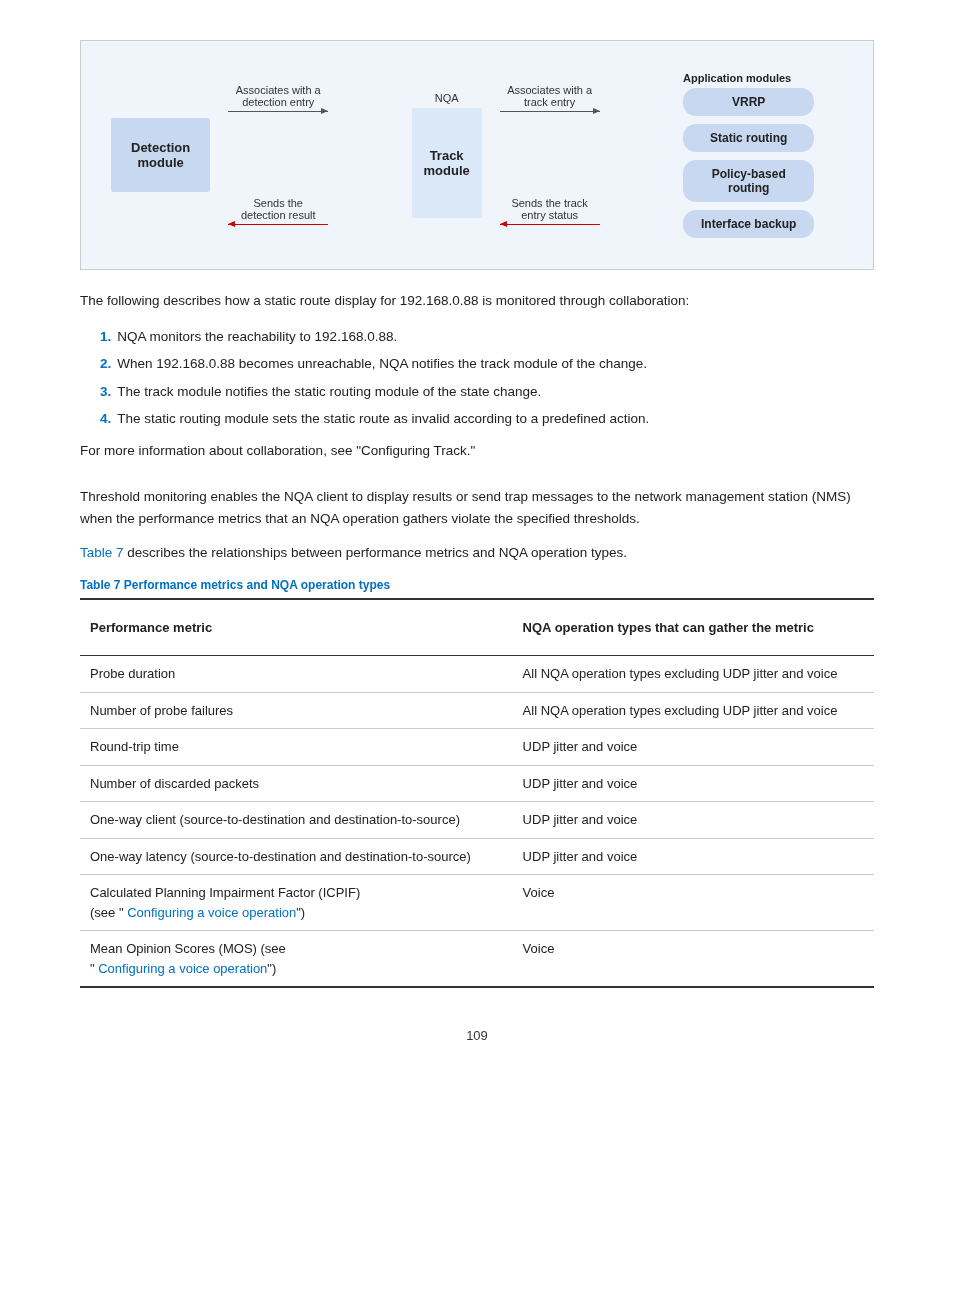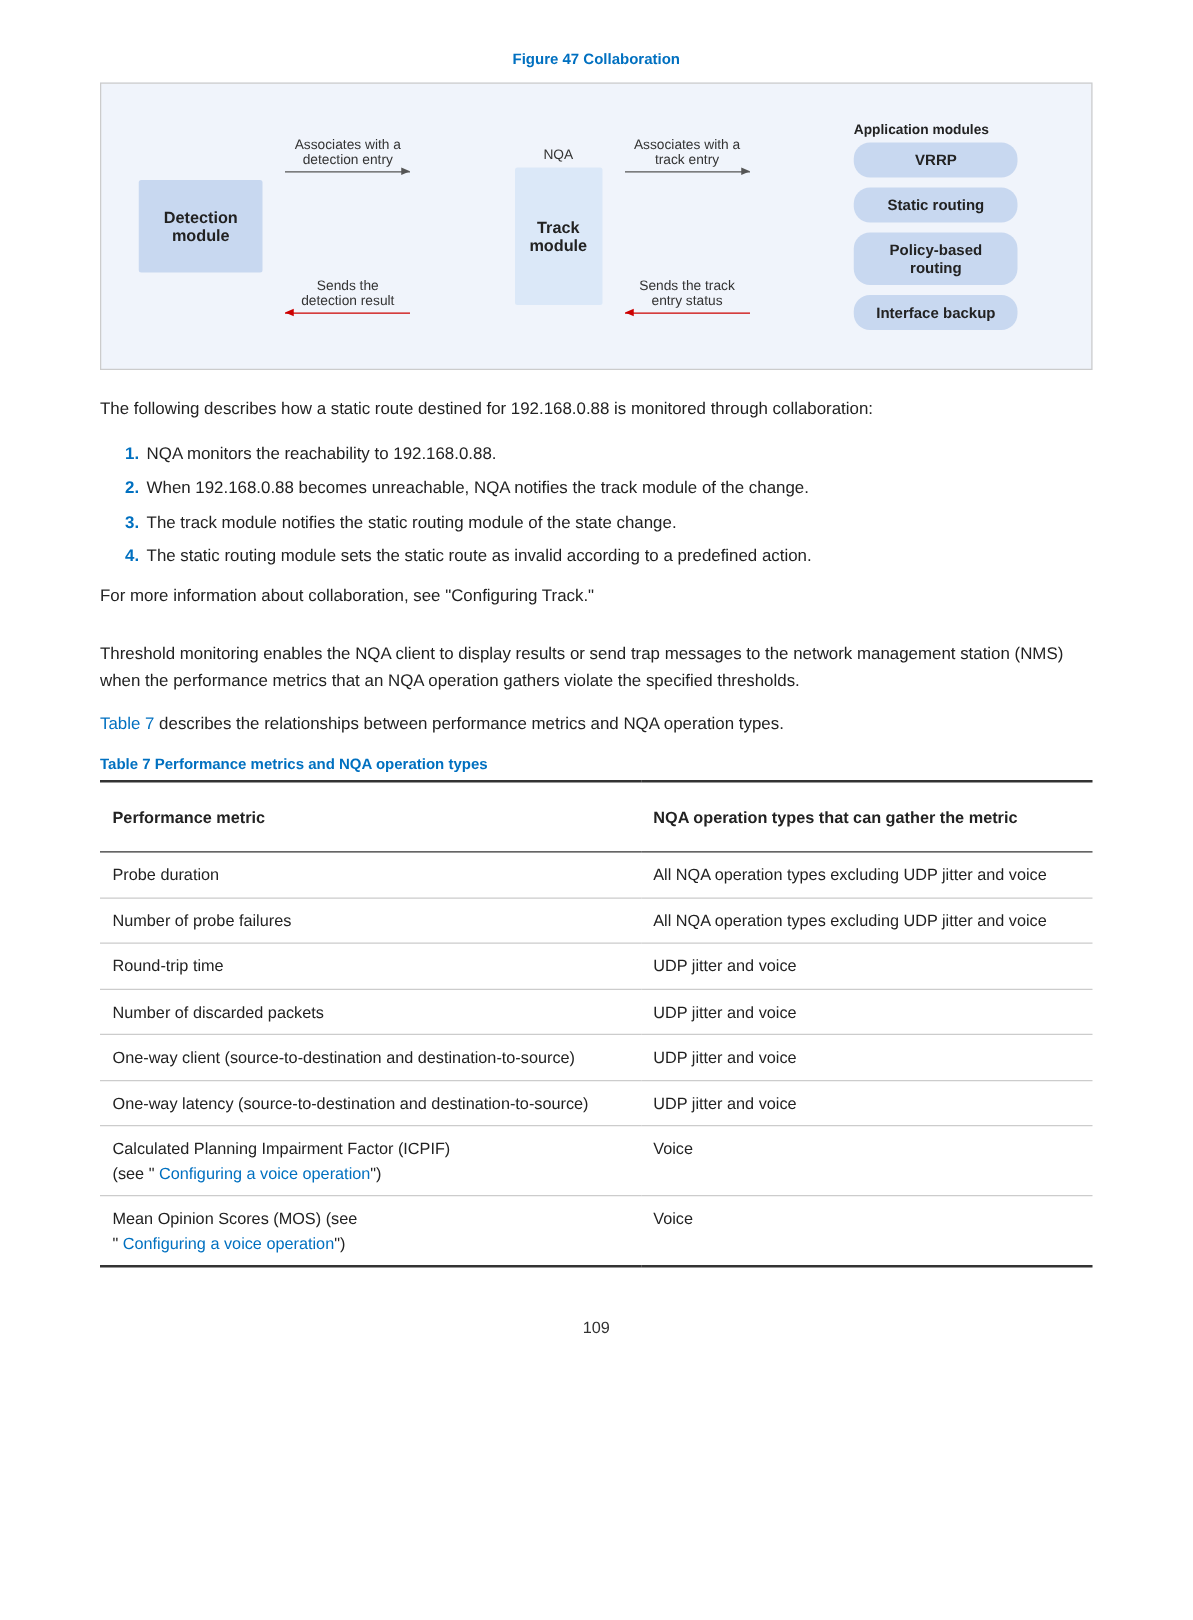--- a/index.html
+++ b/index.html
@@ -241,21 +241,20 @@
       flex-direction: column;
       align-items: flex-start;
       min-width: 160px;
     }
   </style>
 </head>
 <body>
 
 <div class="page">
 
-  <div class="figure-label">Figure 47 Collaboration</div>
 
   <div class="diagram-container">
     <div class="diagram-inner">
 
       <div style="display:flex; flex-direction:column; align-items:center;">
         <div class="diag-nqa" style="min-width:82px; padding:22px 20px;">
           <span>Detection<br>module</span>
         </div>
       </div>
 
@@ -303,21 +302,21 @@
           <div class="app-box">VRRP</div>
           <div class="app-box">Static routing</div>
           <div class="app-box">Policy-based<br>routing</div>
           <div class="app-box">Interface backup</div>
         </div>
       </div>
 
     </div>
   </div>
 
-  <p class="section-text">The following describes how a static route destined for 192.168.0.88 is monitored through collaboration:</p>
+  <p class="section-text">The following describes how a static route display for 192.168.0.88 is monitored through collaboration:</p>
 
   <ol class="numbered-list">
     <li>
       <span class="num">1.</span><span>NQA monitors the reachability to 192.168.0.88.</span>
     </li>
     <li>
       <span class="num">2.</span><span>When 192.168.0.88 becomes unreachable, NQA notifies the track module of the change.</span>
     </li>
     <li>
       <span class="num">3.</span><span>The track module notifies the static routing module of the state change.</span>

